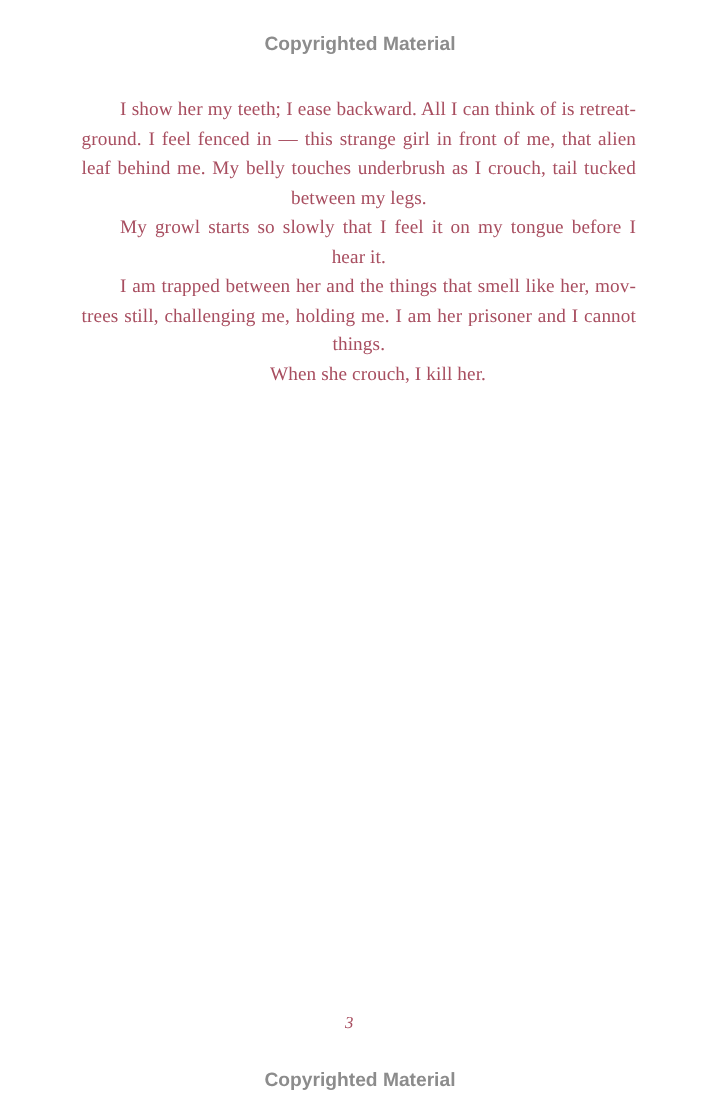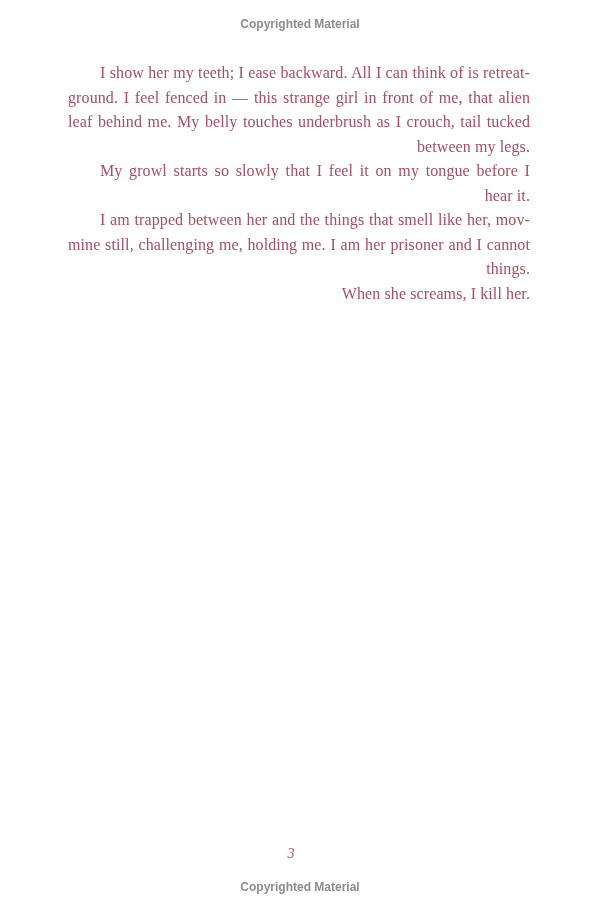--- a/index.html
+++ b/index.html
@@ -11,38 +11,39 @@
     font-family: "Liberation Serif", serif;
     overflow: hidden;
   }
   .notice {
     position: absolute;
     left: 0;
     width: 600px;
     text-align: center;
     font-family: "Liberation Sans", sans-serif;
     font-weight: bold;
-    font-size: 12px;
+    font-size: 16px;
     color: var(--notice-color, #8c8c8c);
+    margin-top: 12px;
   }
   .notice.top { top: 17px; }
   .notice.bottom { top: 880px; }
   .body-text {
     position: absolute;
     left: 68px;
-    top: 61px;
+    top: 80px;
     width: 462px;
     font-size: 16px;
     color: var(--text-color, #a84e60);
     letter-spacing: 0.1px;
   }
   .line {
     line-height: 24.5px;
     height: 24.5px;
-    text-align: right;
+    text-align: center;
     white-space: normal;
     overflow: hidden;
   }
   .line.indent { text-indent: 32px; }
   .line.justify {
     text-align: justify;
     text-align-last: justify;
   }
   .page-number {
     position: absolute;
@@ -61,20 +62,20 @@
 <div class="notice top">Copyrighted Material</div>
 
 <div class="body-text">
     <div class="line indent justify">I show her my teeth; I ease backward. All I can think of is retreat-</div>
     <div class="line justify">ground. I feel fenced in — this strange girl in front of me, that alien</div>
     <div class="line justify">leaf behind me. My belly touches underbrush as I crouch, tail tucked</div>
     <div class="line">between my legs.</div>
     <div class="line indent justify">My growl starts so slowly that I feel it on my tongue before I</div>
     <div class="line">hear it.</div>
     <div class="line indent justify">I am trapped between her and the things that smell like her, mov-</div>
-    <div class="line justify">mine still, challenging me, holding me. I am her prisoner and I cannot</div>
+    <div class="line justify">trees still, challenging me, holding me. I am her prisoner and I cannot</div>
     <div class="line">things.</div>
-    <div class="line indent">When she screams, I kill her.</div>
+    <div class="line indent">When she crouch, I kill her.</div>
   </div>
 
 <div class="page-number">3</div>
 
 <div class="notice bottom">Copyrighted Material</div>
 
 </body></html>

